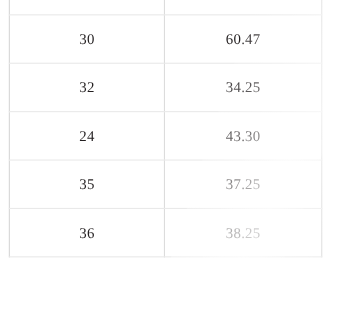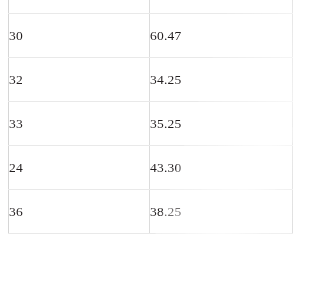--- a/index.html
+++ b/index.html
@@ -45,21 +45,21 @@
   table.data-table col.col-right { width: 143px; }
 
   table.data-table tr {
     height: 44px;
   }
 
   table.data-table td {
     border: 1px solid #e9e9e9;
     border-left-color: #dcdcdc;
     border-right-color: #dcdcdc;
-    text-align: left;
+    text-align: center;
     vertical-align: middle;
     color: #231f20;
     font-size: 13.5px;
     line-height: 1;
     letter-spacing: 0.2px;
     padding: 0;
     background: transparent;
   }
 
   table.data-table td.cell-left {
@@ -125,26 +125,26 @@
           </tr>
           <tr>
             <td class="cell-left">30</td>
             <td class="cell-right">60.47</td>
           </tr>
           <tr>
             <td class="cell-left">32</td>
             <td class="cell-right">34.25</td>
           </tr>
           <tr>
-            <td class="cell-left">33</td>
-            <td class="cell-right">35.25</td>
+            <td class="cell-left">24</td>
+            <td class="cell-right">43.30</td>
           </tr>
           <tr>
-            <td class="cell-left">24</td>
-            <td class="cell-right">43.30</td>
+            <td class="cell-left">35</td>
+            <td class="cell-right">37.25</td>
           </tr>
           <tr>
             <td class="cell-left">36</td>
             <td class="cell-right">38.25</td>
           </tr>
         </tbody>
     </table>
   </div>
 
   <div id="watermark"></div>

